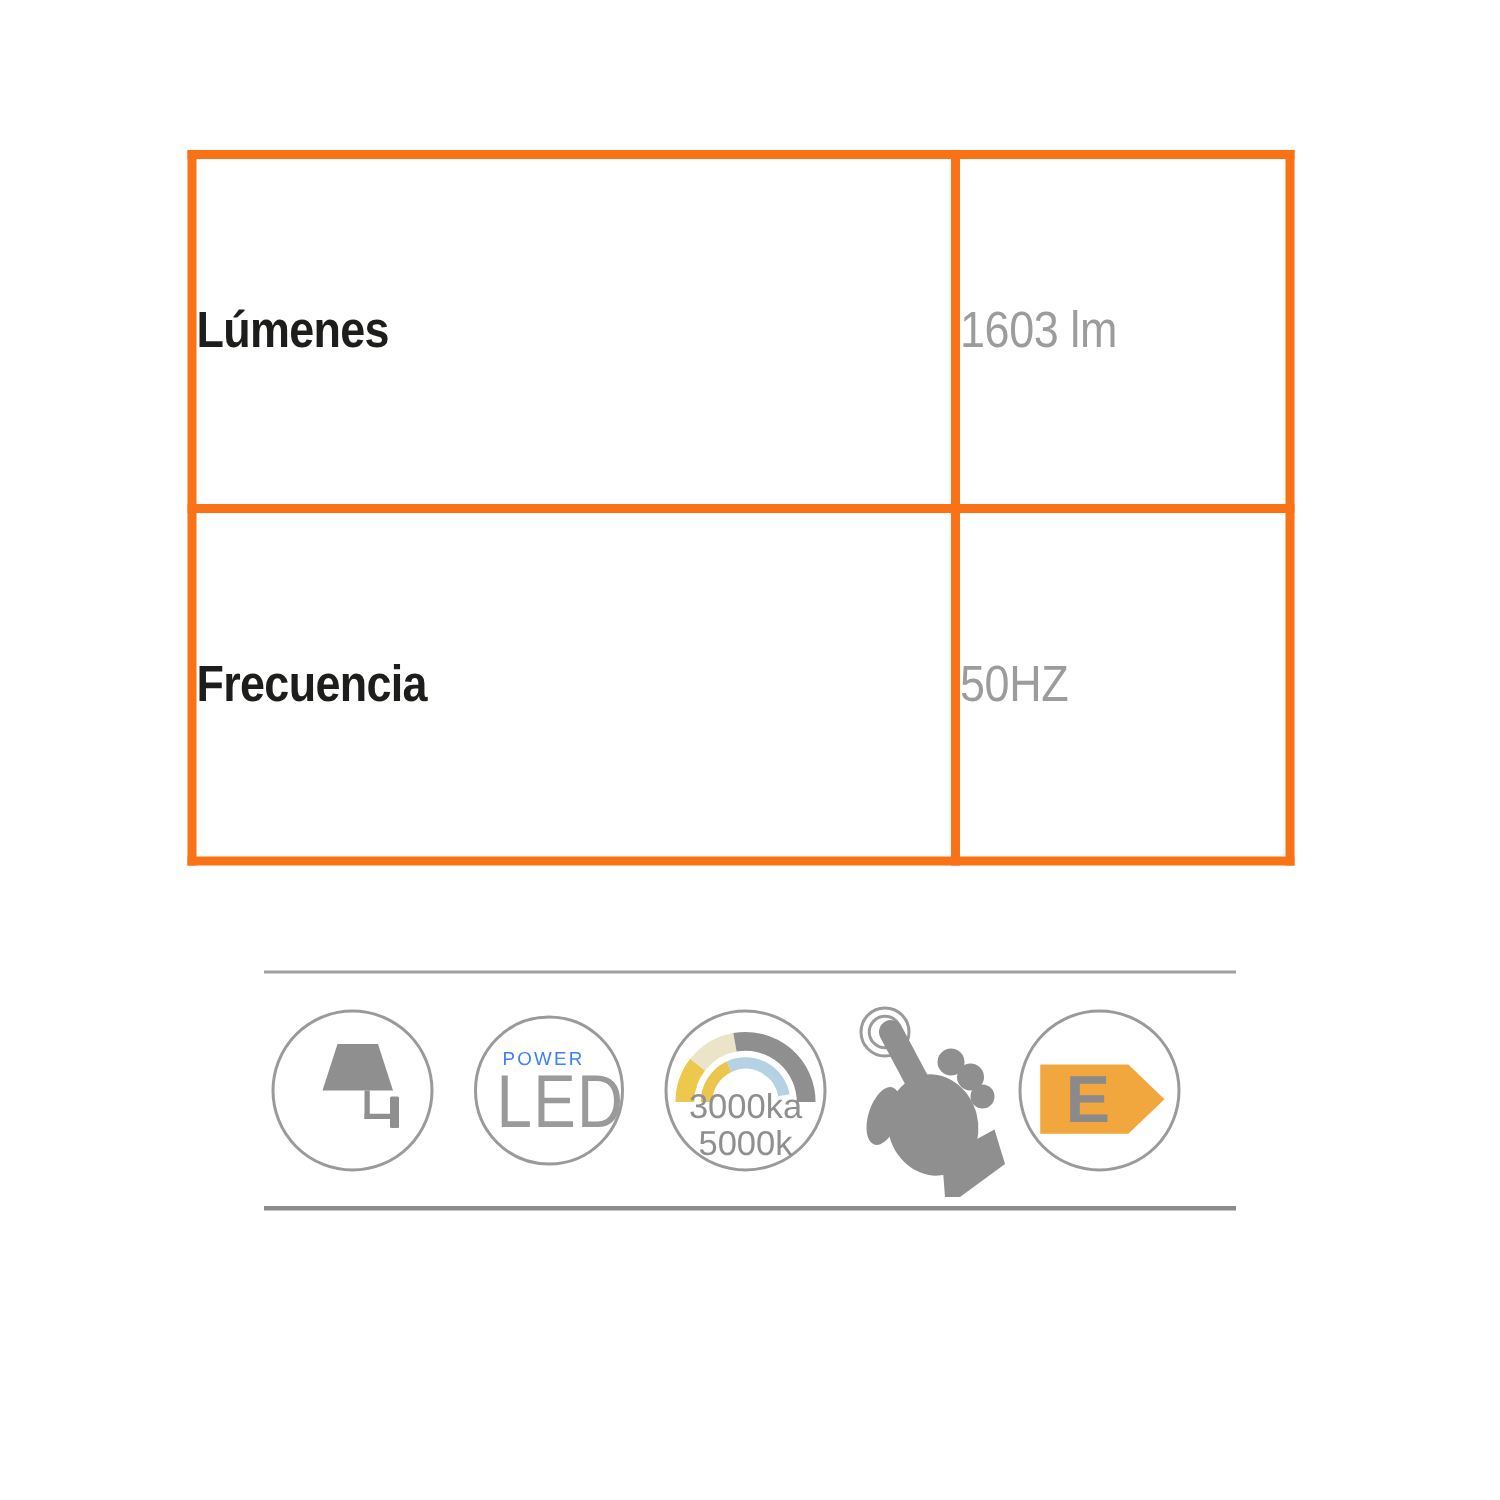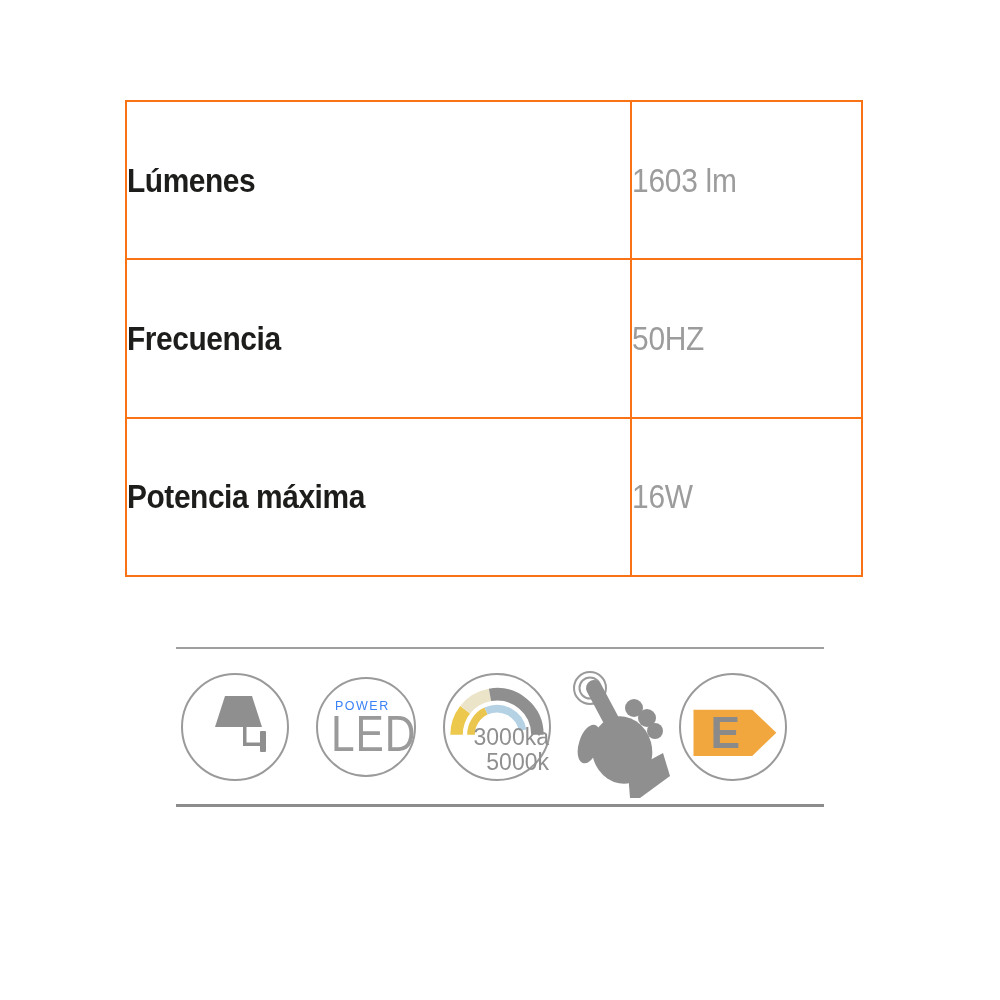--- a/index.html
+++ b/index.html
@@ -6,21 +6,21 @@
   body{
     width:1000px;height:1000px;background:#ffffff;position:relative;
     font-family:"Liberation Sans", sans-serif;overflow:hidden;
   }
   
   .spec-table{
     position:absolute;left:125px;top:100px;width:738px;height:477px;
     border-collapse:collapse;table-layout:fixed;
   }
   .spec-table td{
-    border:2px solid #f97316;vertical-align:middle;padding:0;
+    border:6px solid #f97316;vertical-align:middle;padding:0;
     overflow:hidden;white-space:nowrap;margin-left:26px;
   }
   .label-cell{width:503px;padding-left:19px;}
   .value-cell{padding-left:23px;}
   .cond{display:inline-block;transform:scaleX(0.88);transform-origin:0 50%;white-space:nowrap;}
   .label-text{font-size:34px;font-weight:bold;color:#1d1d1b;letter-spacing:-0.5px;}
   .value-text{font-size:34px;font-weight:normal;color:#9c9c9c;letter-spacing:-0.3px;}
   
   .rule{position:absolute;left:176px;width:648px;}
   .rule-top{top:647px;height:2px;background:#9f9f9f;}
@@ -37,41 +37,37 @@
   .badge svg{position:absolute;left:0;top:0;}
   .power-text{
     position:absolute;left:17px;top:20px;font-size:12.5px;letter-spacing:1.5px;
     color:#3b82f6;font-weight:normal;
   }
   .led-text{
     position:absolute;left:13px;top:26px;font-size:50px;color:#9a9a9a;
     transform:scaleX(0.85);transform-origin:0 0;letter-spacing:1px;font-weight:normal;
   }
   .temp-text{
-    position:absolute;left:0;bottom:4px;width:100%;text-align:right;
+    position:absolute;left:0;bottom:4px;width:100%;text-align:center;
     font-size:23px;line-height:25px;color:#8f8f8f;
   }
   .hand-wrap{position:absolute;left:560px;top:658px;width:110px;height:140px;}
 </style>
 </head>
 <body>
 
 <table class="spec-table">
   <tbody>
       <tr>
         <td class="label-cell"><span class="cond label-text">Lúmenes</span></td>
         <td class="value-cell"><span class="cond value-text">1603 lm</span></td>
       </tr>
       <tr>
         <td class="label-cell"><span class="cond label-text">Frecuencia</span></td>
         <td class="value-cell"><span class="cond value-text">50HZ</span></td>
-      </tr>
-      <tr>
-        <td class="label-cell"><span class="cond label-text">Potencia máxima</span></td>
-        <td class="value-cell"><span class="cond value-text">16W</span></td>
       </tr>
     </tbody>
 </table>
 
 <div class="rule rule-top"></div>
 
 <div class="badge badge-lamp">
   <svg width="104" height="104" viewBox="0 0 104 104">
     <g fill="#8f8f8f">
       <polygon points="42,21 69,21 79,52 32,52"></polygon>

